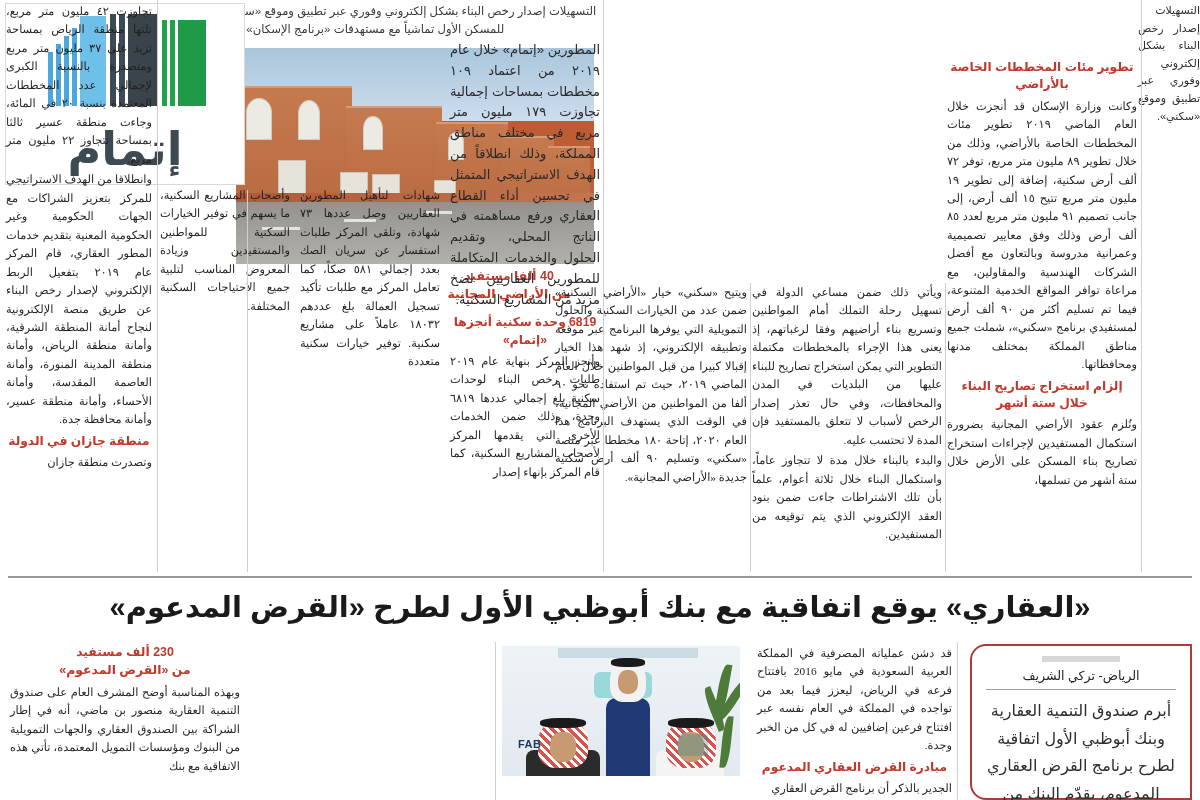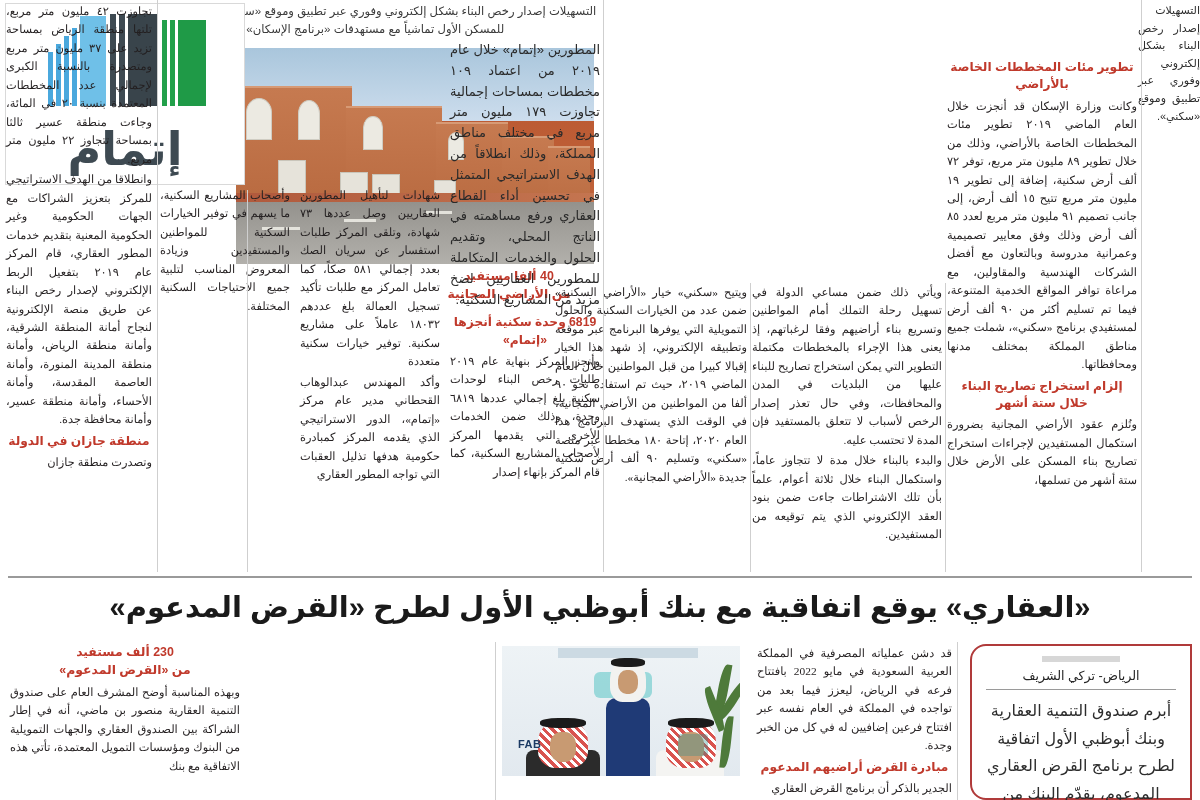--- a/index.html
+++ b/index.html
@@ -317,21 +317,20 @@
         <p>المطورين «إتمام» خلال عام ٢٠١٩ من اعتماد ١٠٩ مخططات بمساحات إجمالية تجاوزت ١٧٩ مليون متر مربع في مختلف مناطق المملكة، وذلك انطلاقاً من الهدف الاستراتيجي المتمثل في تحسين أداء القطاع العقاري ورفع مساهمته في الناتج المحلي، وتقديم الحلول والخدمات المتكاملة للمطورين العقاريين لضخ مزيد من المشاريع السكنية.</p>
       </div>
       <div class="redhead">6819 وحدة سكنية أنجزها «إتمام»</div>
       <div class="body-text">
         <p>وأنجز المركز بنهاية عام ٢٠١٩ طلبات رخص البناء لوحدات سكنية بلغ إجمالي عددها ٦٨١٩ وحدة، وذلك ضمن الخدمات الأخرى التي يقدمها المركز لأصحاب المشاريع السكنية، كما قام المركز بإنهاء إصدار</p>
       </div>
     </div>
 
     <div class="body-text" style="position:absolute; right:760px; top:186px; width:140px;">
       <p>شهادات لتأهيل المطورين العقاريين وصل عددها ٧٣ شهادة، وتلقى المركز طلبات استفسار عن سريان الصك بعدد إجمالي ٥٨١ صكاً، كما تعامل المركز مع طلبات تأكيد تسجيل العمالة بلغ عددهم ١٨٠٣٢ عاملاً على مشاريع سكنية. توفير خيارات سكنية متعددة</p>
-      <p>وأكد المهندس عبدالوهاب القحطاني مدير عام مركز «إتمام»، الدور الاستراتيجي الذي يقدمه المركز كمبادرة حكومية هدفها تذليل العقبات التي تواجه المطور العقاري</p>
     </div>
 
     <div class="body-text" style="position:absolute; right:910px; top:186px; width:130px;">
       <p>وأصحاب المشاريع السكنية، ما يسهم في توفير الخيارات السكنية للمواطنين والمستفيدين وزيادة المعروض المناسب لتلبية جميع الاحتياجات السكنية المختلفة.</p>
     </div>
 
     <div style="position:absolute; right:1048px; top:2px; width:146px;">
       <div class="body-text">
         <p>تجاوزت ٤٢ مليون متر مربع، تلتها منطقة الرياض بمساحة تزيد على ٣٧ مليون متر مربع ومتصدرة بالنسبة الكبرى لإجمالي عدد المخططات المعتمدة بنسبة ٢٠ في المائة، وجاءت منطقة عسير ثالثا بمساحة تتجاوز ٢٢ مليون متر مربع.</p>
         <p>وانطلاقا من الهدف الاستراتيجي للمركز بتعزيز الشراكات مع الجهات الحكومية وغير الحكومية المعنية بتقديم خدمات المطور العقاري، قام المركز عام ٢٠١٩ بتفعيل الربط الإلكتروني لإصدار رخص البناء عن طريق منصة الإلكترونية لنجاح أمانة المنطقة الشرقية، وأمانة منطقة الرياض، وأمانة منطقة المدينة المنورة، وأمانة العاصمة المقدسة، وأمانة الأحساء، وأمانة منطقة عسير، وأمانة محافظة جدة.</p>
@@ -400,23 +399,23 @@
         <div class="bp-leaf" style="left:14px; top:52px; width:9px;  height:52px; transform:rotate(6deg);"></div>
       </div>
 
       <div class="bp-logo" style="left:16px; top:92px;">FAB</div>
       <div class="bp-logo" style="left:128px; top:138px;">FAB</div>
       <div style="position:absolute; left:176px; top:88px; width:30px; height:22px; background:#2f8e8e; opacity:.35; border-radius:3px;"></div>
     </div>
 
     <div class="bcol" id="bcol-1">
       <div class="body-text">
-        <p>قد دشن عملياته المصرفية في المملكة العربية السعودية في مايو 2022 بافتتاح فرعه في الرياض، ليعزز فيما بعد من تواجده في المملكة في العام نفسه عبر افتتاح فرعين إضافيين له في كل من الخبر وجدة.</p>
-      </div>
-      <div class="redhead">مبادرة القرض أراضيهم المدعوم</div>
+        <p>قد دشن عملياته المصرفية في المملكة العربية السعودية في مايو 2016 بافتتاح فرعه في الرياض، ليعزز فيما بعد من تواجده في المملكة في العام نفسه عبر افتتاح فرعين إضافيين له في كل من الخبر وجدة.</p>
+      </div>
+      <div class="redhead">مبادرة القرض العقاري المدعوم</div>
       <div class="body-text">
         <p>الجدير بالذكر أن برنامج القرض العقاري</p>
       </div>
     </div>
 
     <div class="vrule" style="right:242px; top:62px; height:158px;"></div>
     <div class="vrule" style="right:704px; top:62px; height:158px;"></div>
   </div>
 
 </div>

